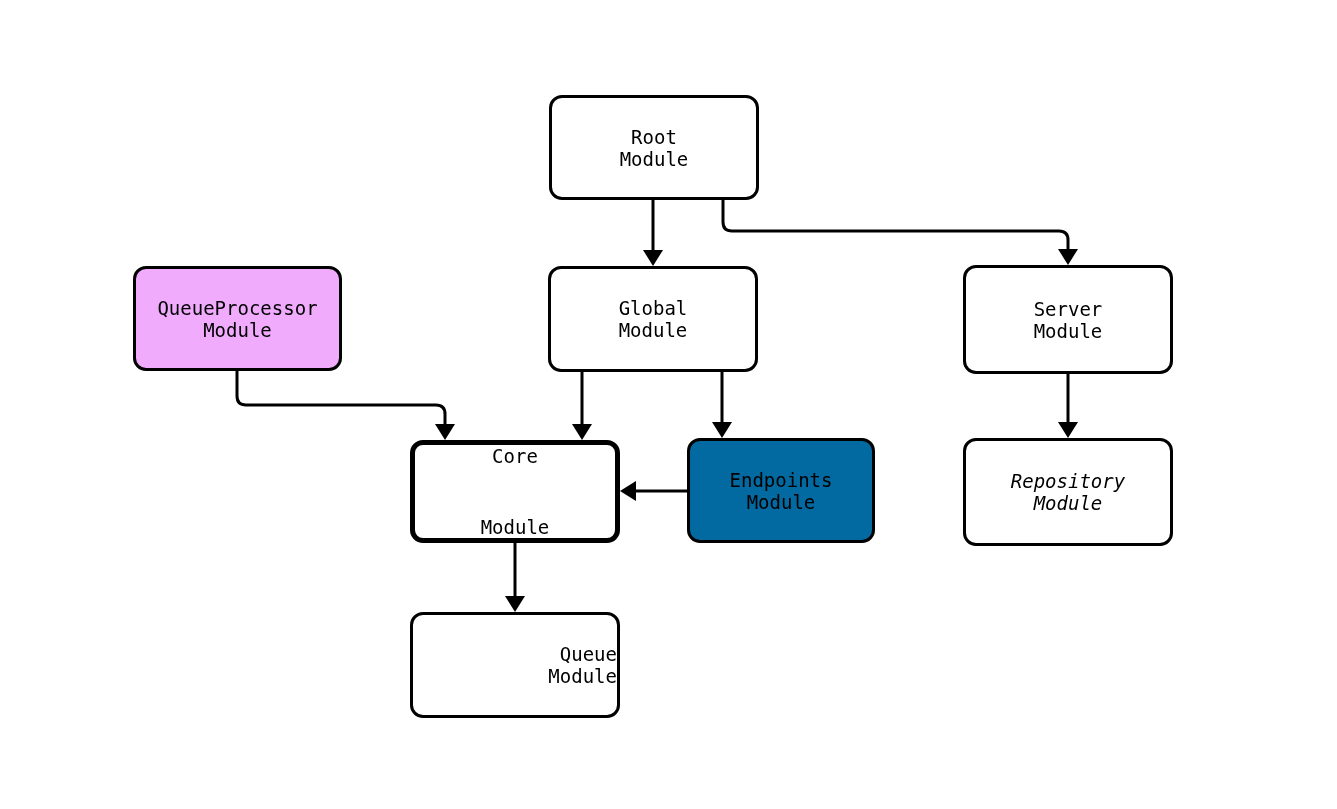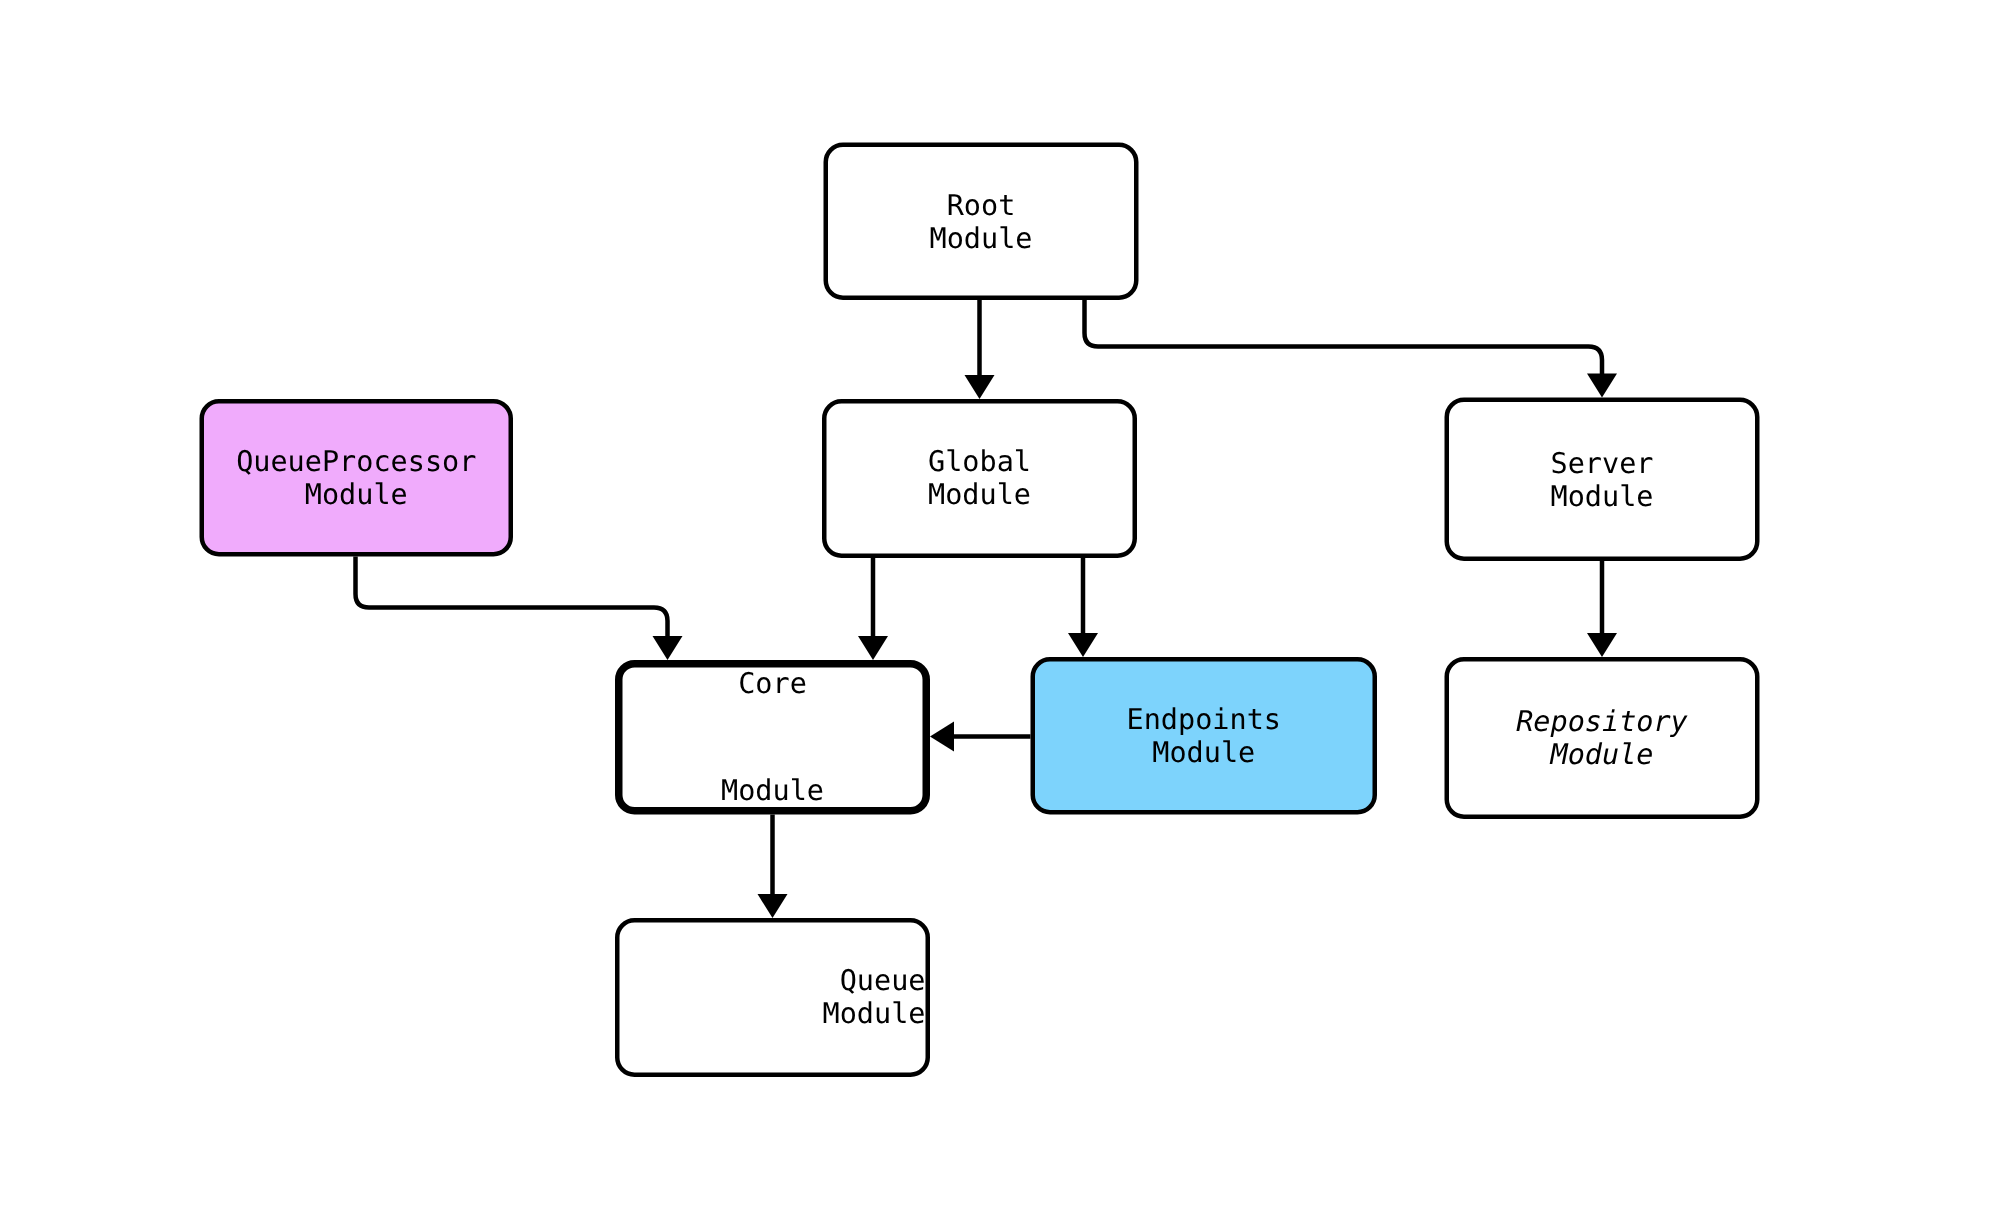--- a/index.html
+++ b/index.html
@@ -102,21 +102,21 @@
         <div class="node-label">Module</div>
       </div>
       <div class="node" style="left: 963px; top: 265px; width: 210px; height: 109px; background: rgb(255, 255, 255); border-color: rgb(0, 0, 0);">
         <div class="node-label">Server</div>
         <div class="node-label">Module</div>
       </div>
       <div class="node emphasis" style="left: 410px; top: 440px; width: 210px; height: 103px; background: rgb(255, 255, 255); border-color: rgb(0, 0, 0);">
         <div class="node-label">Core</div>
         <div class="node-label">Module</div>
       </div>
-      <div class="node" style="left: 687px; top: 438px; width: 231px; height: 105px; background: #7dd3fc; border-color: rgb(0, 0, 0);">
+      <div class="node" style="left: 687px; top: 438px; width: 188px; height: 105px; background: #0369a1; border-color: rgb(0, 0, 0);">
         <div class="node-label">Endpoints</div>
         <div class="node-label">Module</div>
       </div>
       <div class="node" style="left: 963px; top: 438px; width: 210px; height: 108px; background: rgb(255, 255, 255); border-color: rgb(0, 0, 0); font-style: italic;">
         <div class="node-label">Repository</div>
         <div class="node-label">Module</div>
       </div>
       <div class="node" style="left: 410px; top: 612px; width: 210px; height: 106px; background: rgb(255, 255, 255); border-color: rgb(0, 0, 0); align-items: flex-end;">
         <div class="node-label">Queue</div>
         <div class="node-label">Module</div>

